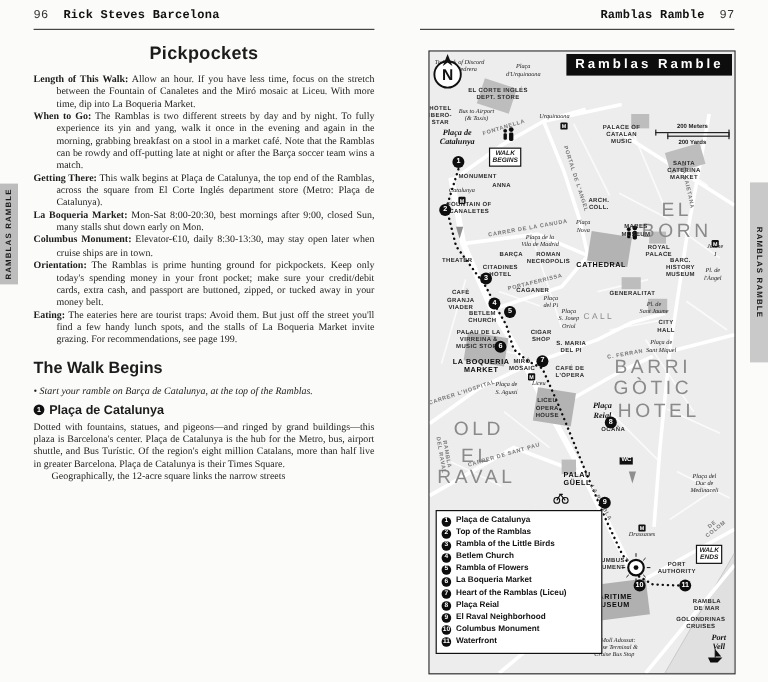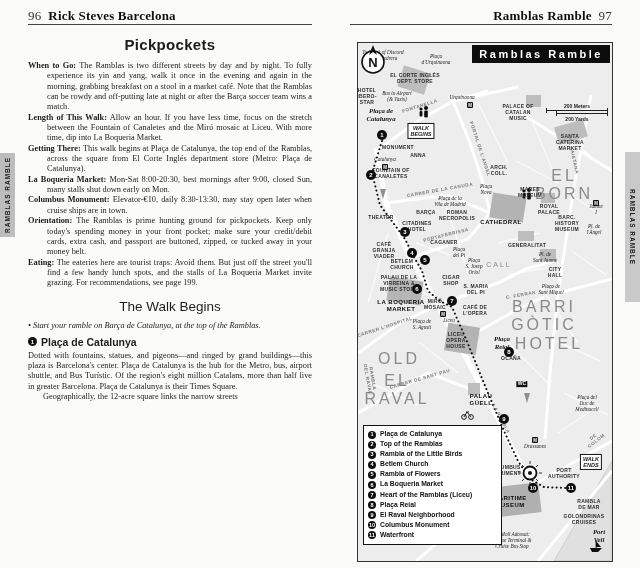--- a/index.html
+++ b/index.html
@@ -1,38 +1,38 @@
 <!DOCTYPE html>
 <html><head>
 <meta charset="utf-8">
 <style>
   html,body{margin:0;padding:0;}
   body{width:640px;height:568px;background:#fbfbfa;position:relative;overflow:hidden;
        font-family:"Liberation Serif",serif;color:#1c1c1c;}
   
-  .hdr{position:absolute;top:8px;font-family:Liberation Serif, serif;font-weight:bold;
-       font-size:13px;letter-spacing:0.2px;color:#111;}
+  .hdr{position:absolute;top:8px;font-family:Liberation Mono, monospace;font-weight:bold;
+       font-size:10px;letter-spacing:0.2px;color:#111;}
   #hdr-left{left:28px;}
   #hdr-right{right:28px;text-align:right;}
   .hdr .pgnum{font-weight:normal;color:#333;}
   .hdr-rule{position:absolute;top:24px;height:1px;background:#444;}
   #rule-left{left:28px;width:284px;}
   #rule-right{left:350px;width:262px;}
   
   .tab{position:absolute;font-family:"Liberation Sans",sans-serif;font-weight:bold;
        font-size:6.5px;letter-spacing:1px;color:#1a1a1a;display:flex;align-items:center;justify-content:center;}
   #tab-left{left:0;top:153px;width:15px;height:84px;background:#bdbdbd;
        writing-mode:vertical-rl;transform:rotate(180deg);}
   #tab-right{right:0;top:152px;width:15px;height:150px;background:#c9c9c9;writing-mode:vertical-rl;}
   
   #left-col{position:absolute;left:28px;top:30px;width:284px;}
   h1.sec{font-family:"Liberation Sans",sans-serif;font-weight:bold;font-size:15px;
          text-align:center;margin:6px 0 8px 0;letter-spacing:0.3px;}
-  h2.sec{font-family:"Liberation Sans",sans-serif;font-weight:normal;font-size:13.5px;
-         text-align:center;margin:10px 0 7px 0;}
+  h2.sec{font-family:"Liberation Sans",sans-serif;font-weight:bold;font-size:13.5px;
+         margin:10px 0 7px 0;}
   .entry{margin:0;padding-left:19px;text-indent:-19px;font-size:8.3px;line-height:10.35px;
          text-align:justify;}
   .entry b{font-size:8.3px;}
   .note{font-style:italic;font-size:8.3px;margin:2px 0 6px 0;}
   .stop-h{font-family:"Liberation Sans",sans-serif;font-weight:bold;font-size:10.5px;
           margin:4px 0 3px 0;display:flex;align-items:center;gap:4px;}
   .numcirc{display:inline-flex;width:9px;height:9px;border-radius:50%;background:#111;color:#fff;
            font-size:6px;align-items:center;justify-content:center;font-family:"Liberation Sans",sans-serif;flex:0 0 auto;}
   .body-p{margin:0;font-size:8.3px;line-height:10.4px;text-align:justify;}
   .body-p.ind{text-indent:15px;}
@@ -82,22 +82,22 @@
 <div id="hdr-left" class="hdr"><span class="pgnum">96</span>&nbsp;&nbsp;<span>Rick Steves Barcelona</span></div>
 <div id="hdr-right" class="hdr"><span>Ramblas Ramble</span>&nbsp;&nbsp;<span class="pgnum">97</span></div>
 <div id="rule-left" class="hdr-rule"></div>
 <div id="rule-right" class="hdr-rule"></div>
 <div id="tab-left" class="tab">RAMBLAS RAMBLE</div>
 <div id="tab-right" class="tab">RAMBLAS RAMBLE</div>
 
 <div id="left-col">
   <h1 class="sec">Pickpockets</h1>
   <div id="entries">
+      <p class="entry"><b>Length of This Walk:</b><span> Allow an hour. If you have less time, focus on the stretch between the Fountain of Canaletes and the Miró mosaic at Liceu. With more time, dip into La Boqueria Market.</span></p>
       <p class="entry"><b>When to Go:</b><span> The Ramblas is two different streets by day and by night. To fully experience its yin and yang, walk it once in the evening and again in the morning, grabbing breakfast on a stool in a market café. Note that the Ramblas can be rowdy and off-putting late at night or after the Barça soccer team wins a match.</span></p>
-      <p class="entry"><b>Length of This Walk:</b><span> Allow an hour. If you have less time, focus on the stretch between the Fountain of Canaletes and the Miró mosaic at Liceu. With more time, dip into La Boqueria Market.</span></p>
       <p class="entry"><b>Getting There:</b><span> This walk begins at Plaça de Catalunya, the top end of the Ramblas, across the square from El Corte Inglés department store (Metro: Plaça de Catalunya).</span></p>
       <p class="entry"><b>La Boqueria Market:</b><span> Mon-Sat 8:00-20:30, best mornings after 9:00, closed Sun, many stalls shut down early on Mon.</span></p>
       <p class="entry"><b>Columbus Monument:</b><span> Elevator-€10, daily 8:30-13:30, may stay open later when cruise ships are in town.</span></p>
       <p class="entry"><b>Orientation:</b><span> The Ramblas is prime hunting ground for pickpockets. Keep only today's spending money in your front pocket; make sure your credit/debit cards, extra cash, and passport are buttoned, zipped, or tucked away in your money belt.</span></p>
       <p class="entry"><b>Eating:</b><span> The eateries here are tourist traps: Avoid them. But just off the street you'll find a few handy lunch spots, and the stalls of La Boqueria Market invite grazing. For recommendations, see page 199.</span></p>
     </div>
   <h2 class="sec">The Walk Begins</h2>
   <p class="note">• Start your ramble on Barça de Catalunya, at the top of the Ramblas.</p>
   <div class="stop-h">
     <span class="numcirc">1</span>

